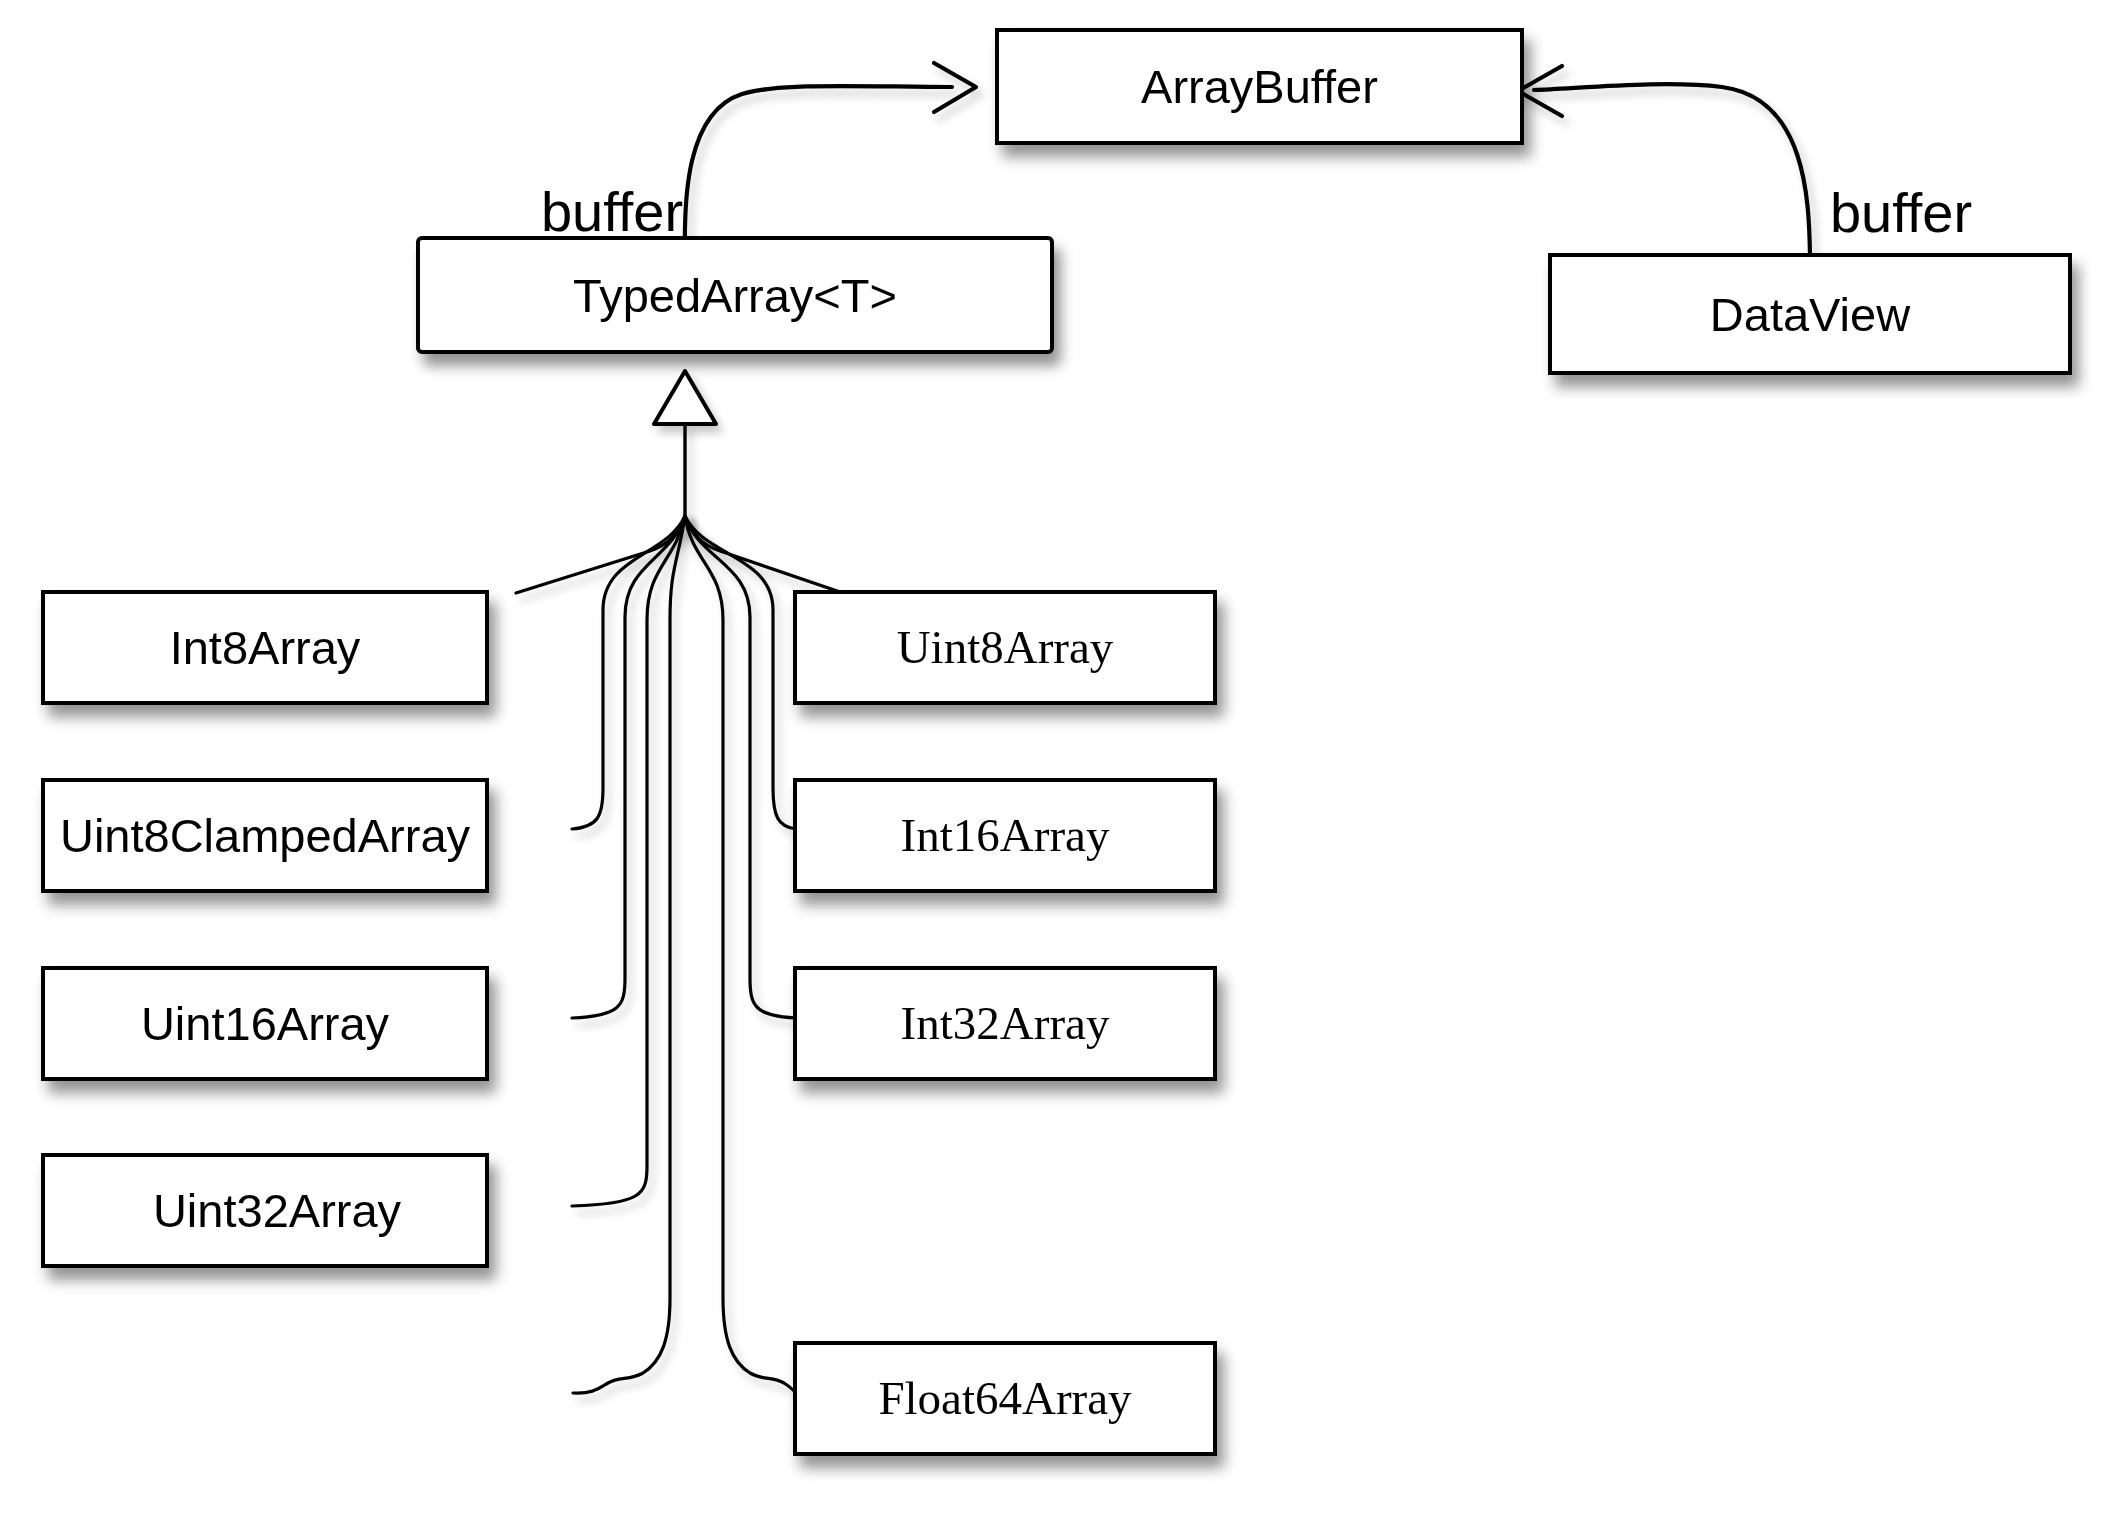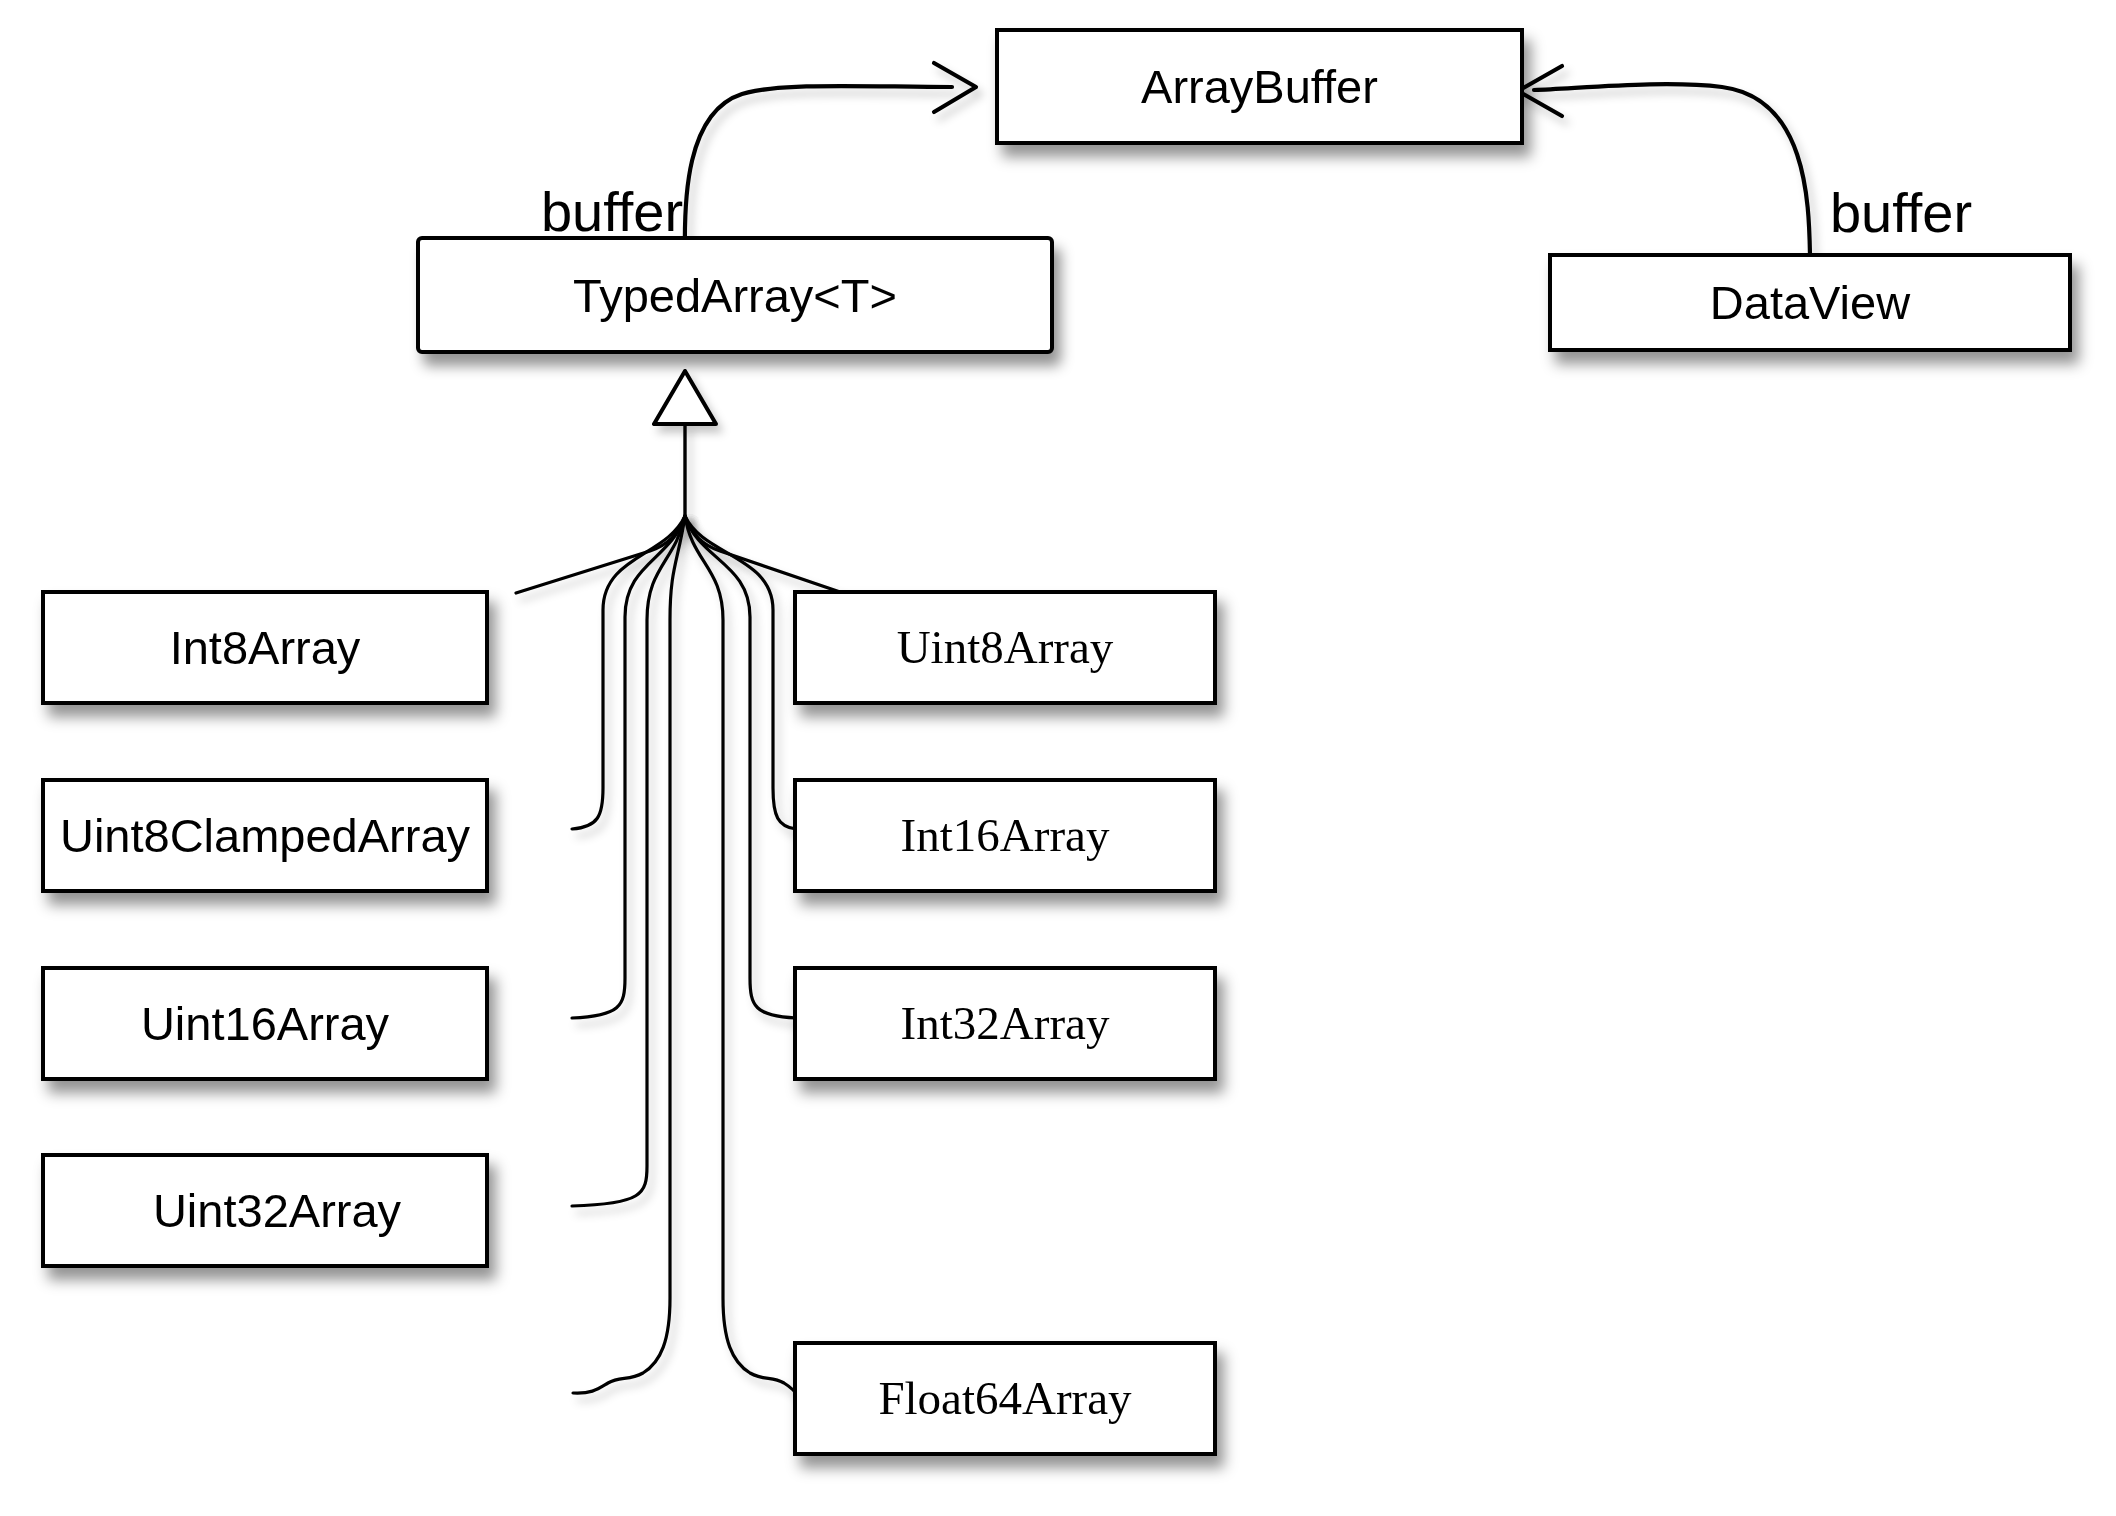--- a/index.html
+++ b/index.html
@@ -37,21 +37,21 @@
     display: flex;
     align-items: center;
     justify-content: center;
     font-size: 47px;
     line-height: 1;
     white-space: nowrap;
   }
   
   .n-arraybuffer { left: 983px;  top: 28px;  width: 529px; height: 117px; margin-left: 12px; }
   .n-typedarray  { left: 416px;  top: 236px; width: 638px; height: 118px; border-radius: 6px; }
-  .n-dataview    { left: 1548px; top: 253px; width: 524px; height: 99px; }
+  .n-dataview    { left: 1548px; top: 253px; width: 524px; height: 122px; }
   
   .col-left  { left: 41px;  width: 448px; height: 115px; }
   .r1 { top: 590px; }
   .r2 { top: 778px; }
   .r3 { top: 966px; }
   .r4 { top: 1153px; padding-left: 24px; }
   .r5 { top: 1341px; }
   
   .col-right { left: 793px; width: 424px; height: 115px; font-family: Liberation Serif, serif; }
   .edge-label {

